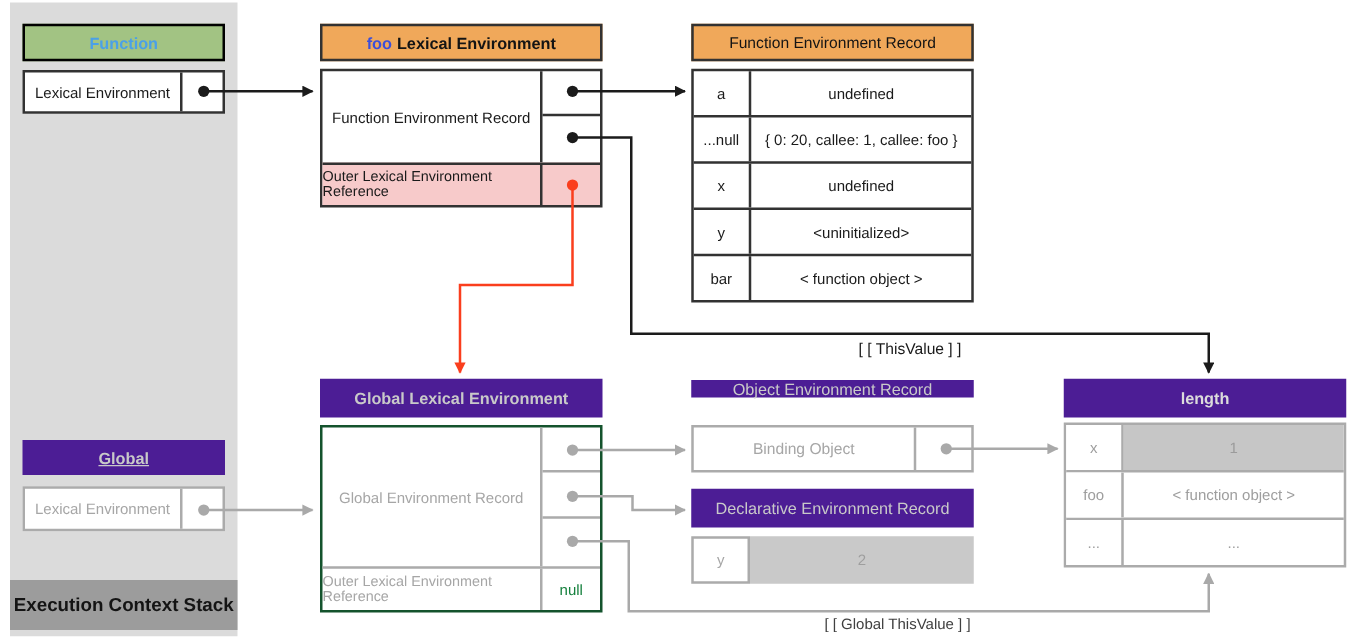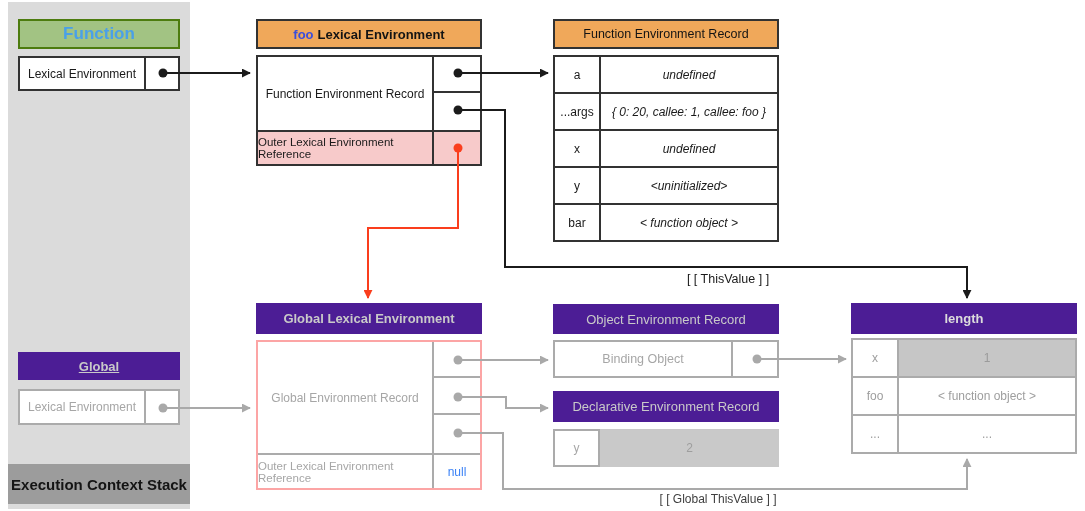--- a/index.html
+++ b/index.html
@@ -9,22 +9,22 @@
 
   .abs { position:absolute; }
 
   
   .stack-panel { left:8px; top:2px; width:182px; height:507px; background:#dbdbdb; }
   .stack-footer { left:8px; top:464px; width:182px; height:40px; background:#9c9c9c;
     display:flex; align-items:center; justify-content:center;
     font-size:15px; font-weight:700; color:#141414; }
 
   .fn-header { left:18px; top:19px; width:162px; height:30px; background:#a2c383;
-    border:2px solid #4d7c0f; display:flex; align-items:center; justify-content:center;
-    font-size:17px; font-weight:700; color:#4aa0e8; }
+    border:2px solid #000000; display:flex; align-items:center; justify-content:center;
+    font-size:13px; font-weight:700; color:#4aa0e8; }
   .le-box { left:18px; width:162px; height:35px; background:#ffffff; border:2px solid #323232; display:flex; }
   .le-box .le-label { flex:1; display:flex; align-items:center; justify-content:center; font-size:12px; color:#1a1a1a; }
   .le-box .le-dotcell { width:34px; border-left:2px solid #323232; }
   .fn-le { top:56px; }
 
   .glob-header { left:18px; top:352px; width:162px; height:28px; background:#a9a9a9;
     display:flex; align-items:center; justify-content:center;
     font-size:17px; font-weight:700; color:#c6c6c6;text-decoration:underline; }
   .glob-le { top:389px; height:36px; border-color:#ababab; }
   .glob-le .le-label { color:#a6a6a6; }
@@ -50,41 +50,41 @@
 
   
   .fer-header { left:553px; top:19px; width:226px; height:30px; background:#f0a85a;
     border:2px solid #323232; display:flex; align-items:center; justify-content:center;
     font-size:12.5px; font-weight:500; color:#141414; }
   .fer-body { left:553px; top:55px; width:226px; border:2px solid #323232; background:#fff; }
   .fer-row { display:flex; height:37px; border-bottom:2px solid #323232; }
   .fer-row:last-child { border-bottom:none; height:35px; }
   .fer-key { width:46px; border-right:2px solid #323232; display:flex; align-items:center; justify-content:center;
     font-size:12px; color:#1a1a1a; }
-  .fer-val { flex:1; display:flex; align-items:center; justify-content:center; font-size:12px; color:#1a1a1a;font-style:italic; }
+  .fer-val { flex:1; display:flex; align-items:center; justify-content:center; font-size:12px; color:#1a1a1a; }
 
   
   .gray-h { background:#4c1d95; display:flex; align-items:center; justify-content:center;
     font-size:13px; font-weight:700; color:#c9c9c9; }
   .glex-header { left:256px; top:303px; width:226px; height:31px; }
-  .glex-body { left:256px; top:340px; width:226px; height:150px; border:2px solid #fca5a5; background:#fff;
+  .glex-body { left:256px; top:340px; width:226px; height:150px; border:2px solid #14532d; background:#fff;
     display:flex; flex-direction:column; }
   .gb-top { height:111px; display:flex; }
   .gb-label { flex:1; border-right:2px solid #ababab; display:flex; align-items:center; justify-content:center;
     font-size:12px; color:#a6a6a6; }
   .gb-dots { width:46px; display:flex; flex-direction:column; }
   .gb-dc1 { height:36px; border-bottom:2px solid #ababab; }
   .gb-dc2 { height:37px; border-bottom:2px solid #ababab; }
   .gb-dc3 { flex:1; }
   .gb-bottom { flex:1; border-top:2px solid #ababab; display:flex; }
   .gb-blabel { flex:1; border-right:2px solid #ababab; display:flex; align-items:center; justify-content:center;
     font-size:11.5px; color:#a6a6a6; }
-  .gb-bval { width:46px; display:flex; align-items:center; justify-content:center; font-size:12px; color:#3b82f6; }
-
-  .oer-header { left:553px; top:304px; width:226px; height:30px; font-weight:500; }
+  .gb-bval { width:46px; display:flex; align-items:center; justify-content:center; font-size:12px; color:#15803d; }
+
+  .oer-header { left:553px; top:304px; width:226px; height:14px; font-weight:500; }
   .binding-box { left:553px; top:340px; width:226px; height:38px; border:2px solid #ababab; background:#fff; display:flex; }
   .binding-label { flex:1; display:flex; align-items:center; justify-content:center; font-size:12.5px; color:#a6a6a6; }
   .binding-dotcell { width:46px; border-left:2px solid #ababab; }
   .der-header { left:553px; top:391px; width:226px; height:31px; font-weight:500; }
   .y2-row { left:553px; top:429px; width:226px; height:38px; display:flex; }
   .y2-key { width:47px; background:#fff; border:2px solid #ababab; display:flex; align-items:center; justify-content:center;
     font-size:12px; color:#a6a6a6; }
   .y2-val { flex:1; background:#c9c9c9; display:flex; align-items:center; justify-content:center;
     font-size:12px; color:#9e9e9e; }
 
@@ -146,21 +146,21 @@
   </div>
 
   <div class="abs fer-header">Function Environment Record</div>
 
   <div class="abs fer-body">
     <div class="fer-row">
       <div class="fer-key">a</div>
       <div class="fer-val">undefined</div>
     </div>
     <div class="fer-row">
-      <div class="fer-key">...args</div>
+      <div class="fer-key">...null</div>
       <div class="fer-val">{ 0: 20, callee: 1, callee: foo }</div>
     </div>
     <div class="fer-row">
       <div class="fer-key">x</div>
       <div class="fer-val">undefined</div>
     </div>
     <div class="fer-row">
       <div class="fer-key">y</div>
       <div class="fer-val">&lt;uninitialized&gt;</div>
     </div>

